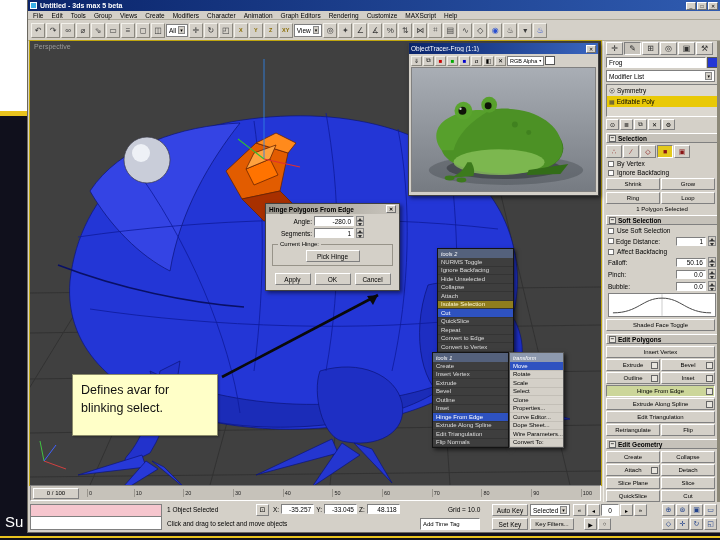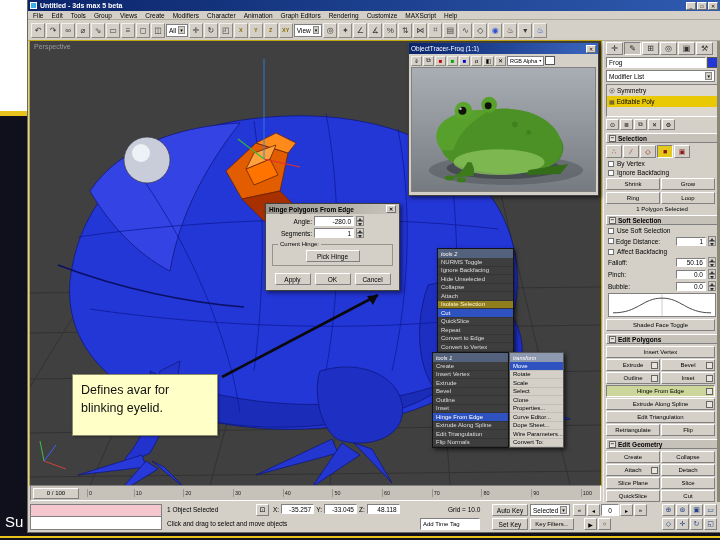--- a/index.html
+++ b/index.html
@@ -664,13 +664,13 @@
         <span class="pb half">Slice</span>
         <span class="pb half">QuickSlice</span>
         <span class="pb half">Cut</span>
       </div>
 
     <div class="pscroll"></div>
   </div>
 
 </div>
 
-<div class="callout">Defines avar for blinking eyelid.</div>
+<div class="callout">Defines avar for blinking select.</div>
 
 </body></html>

